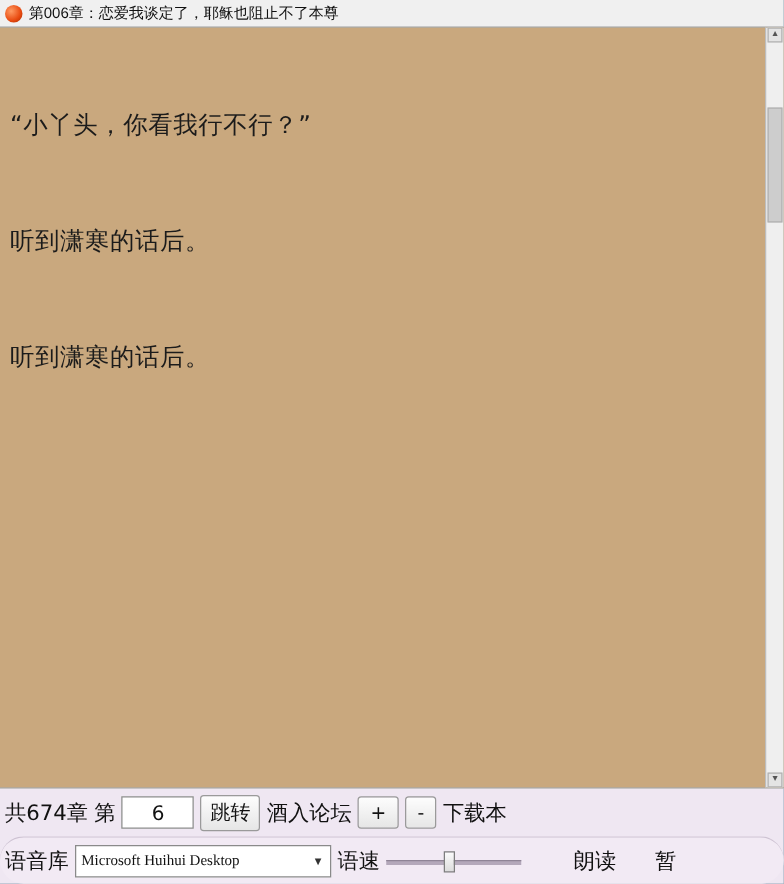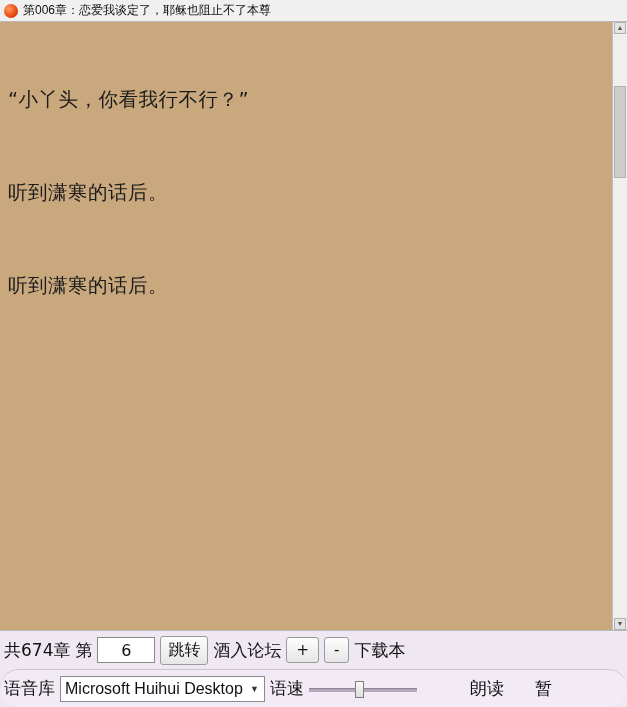--- a/index.html
+++ b/index.html
@@ -161,22 +161,22 @@
     align-items: center;
     height: 26px;
     min-width: 205px;
     background: #fff;
     border: 1px solid #8a8a8a;
     box-sizing: border-box;
     padding: 0 2px 0 4px;
     cursor: pointer;
   }
   .combo .combo-text {
-    font-family: Liberation Sans, sans-serif;
-    font-size: 16px;
+    font-family: Liberation Serif, serif;
+    font-size: 12px;
     color: #111;
     flex: 1 1 auto;
     white-space: nowrap;
     overflow: hidden;
   }
   .combo .combo-arrow {
     font-size: 9px;
     color: #333;
     padding: 0 3px;
   }
@@ -275,18 +275,18 @@
       <span class="lbl">语音库</span>
       <div class="combo">
         <span class="combo-text">Microsoft Huihui Desktop</span>
         <span class="combo-arrow">▼</span>
       </div>
       <span class="lbl">语速</span>
       <div class="slider">
         <div class="track"></div>
         <div class="knob"></div>
       </div>
-      <span class="lbl" style="margin-left:48px">朗读</span>
+      <span class="lbl" style="margin-left:37px">朗读</span>
       <span class="lbl" style="margin-left:26px">暂</span>
     </div>
 
   </div>
 </div>
 
 </body></html>

